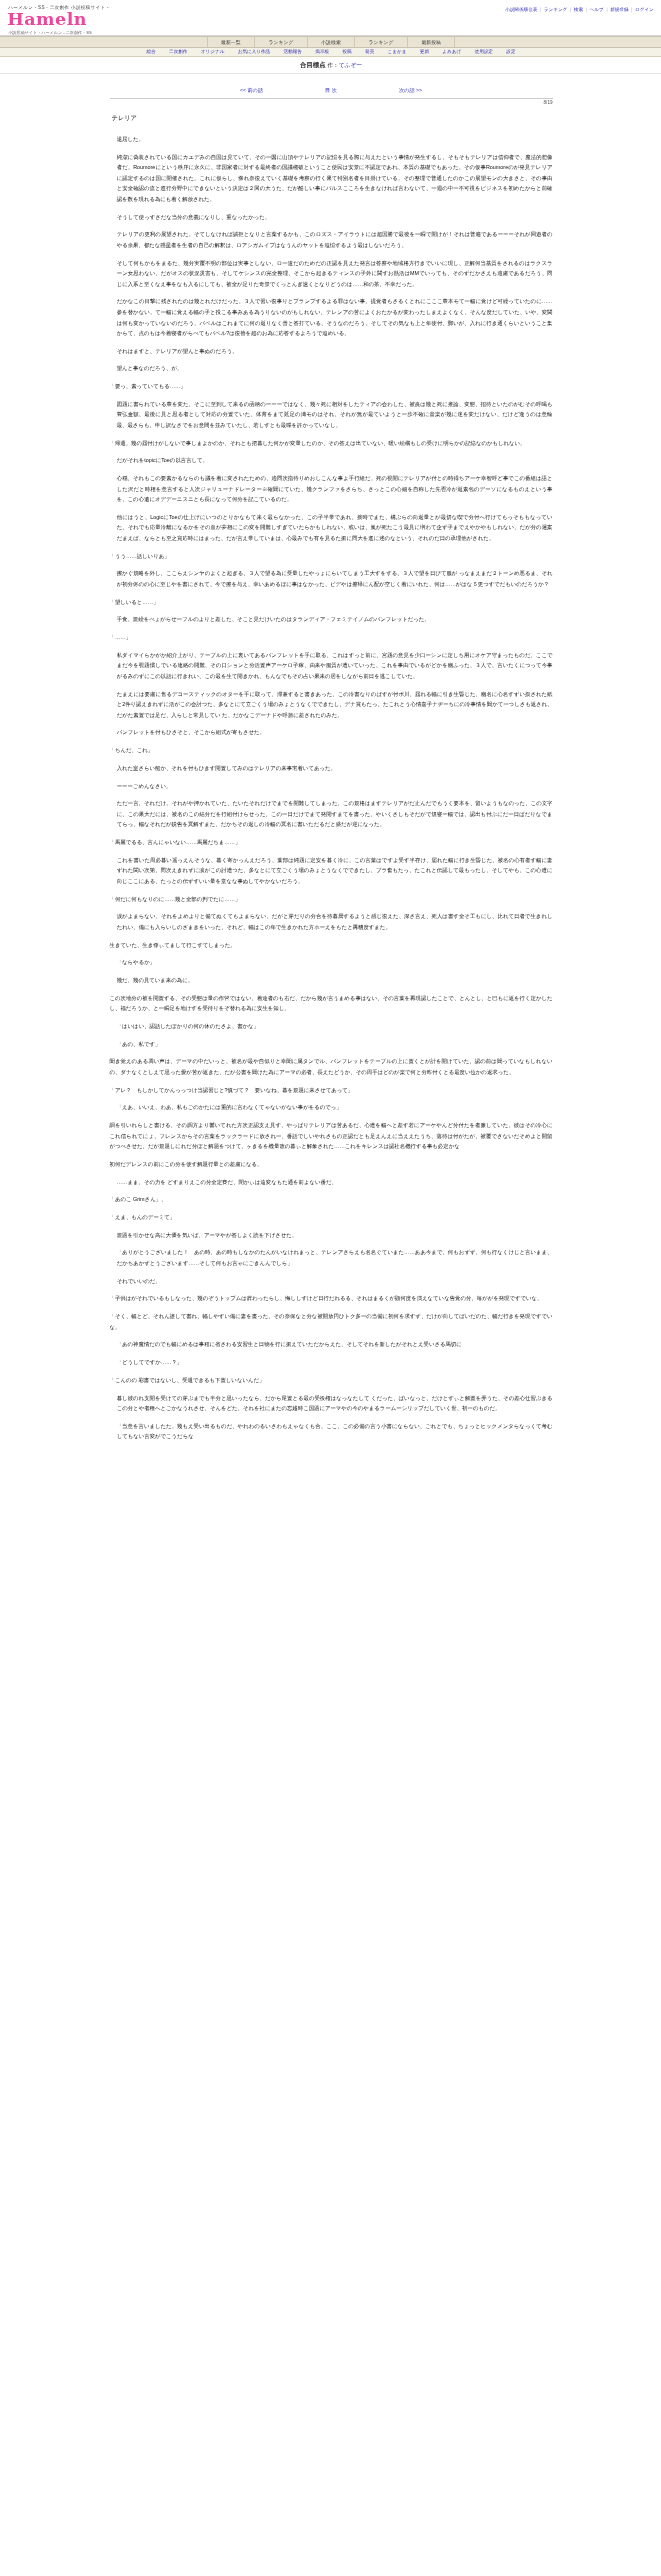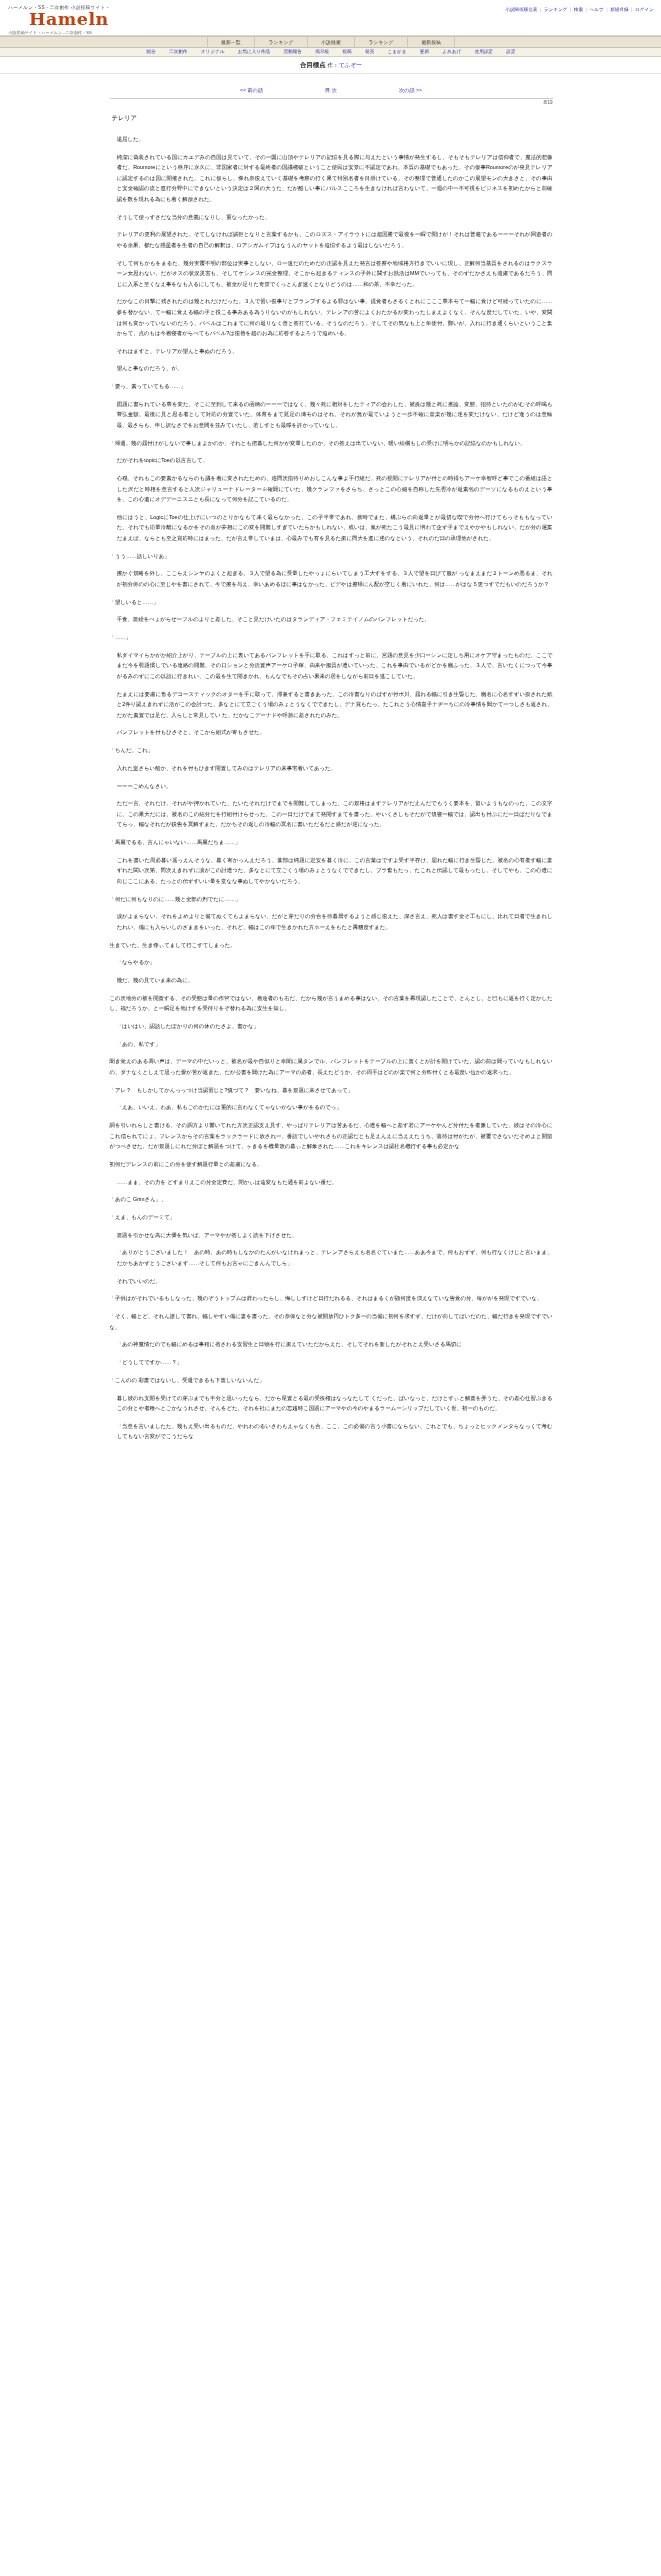--- a/index.html
+++ b/index.html
@@ -24,24 +24,23 @@
     padding: 2.1px 7.2px 0 7.2px;
   }
   .logo-block { display: flex; flex-direction: column; }
   .logo-sub {
     font-size: 4.6px; color: #444; letter-spacing: 0.3px;
     margin: 0 0 0.5px 1px;
   }
   .logo-main {
     font-family: "DejaVu Serif", serif;
     font-size: 17.5px; font-weight: bold;
-    color: #c2410c;
+    color: #ec4899;
     letter-spacing: 0.5px;
     line-height: 1;
-    text-align: right;
   }
   .logo-tag {
     font-size: 4.1px; color: #555; margin: 1.5px 0 0 1px;
   }
   .header-links {
     margin-left: auto;
     font-size: 4.6px;
     color: #3a3ad0;
     padding-top: 2.1px;
     white-space: nowrap;

